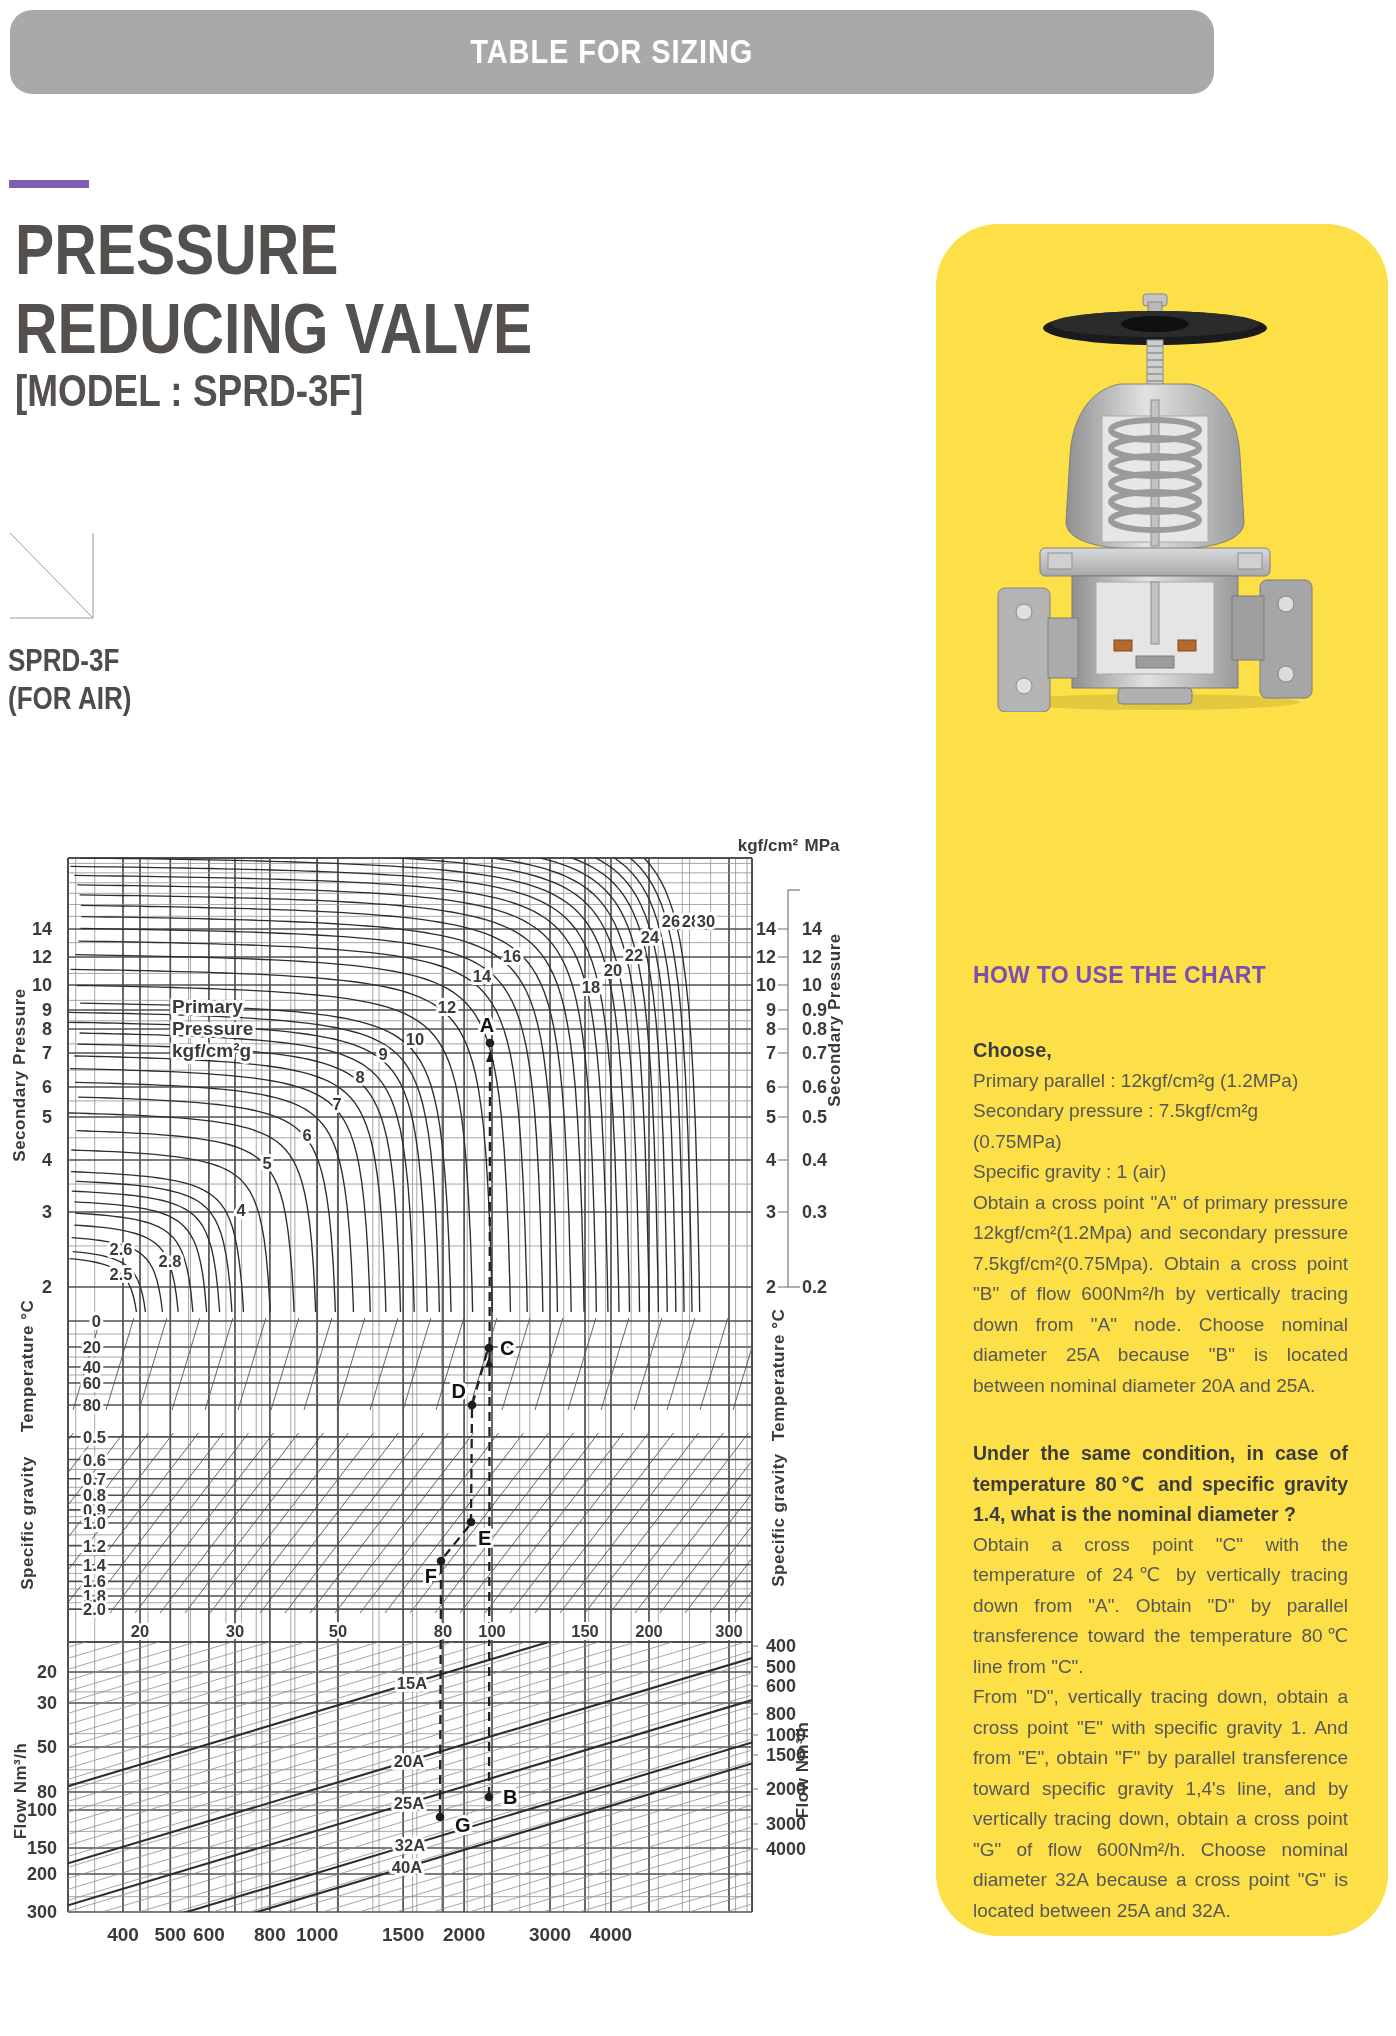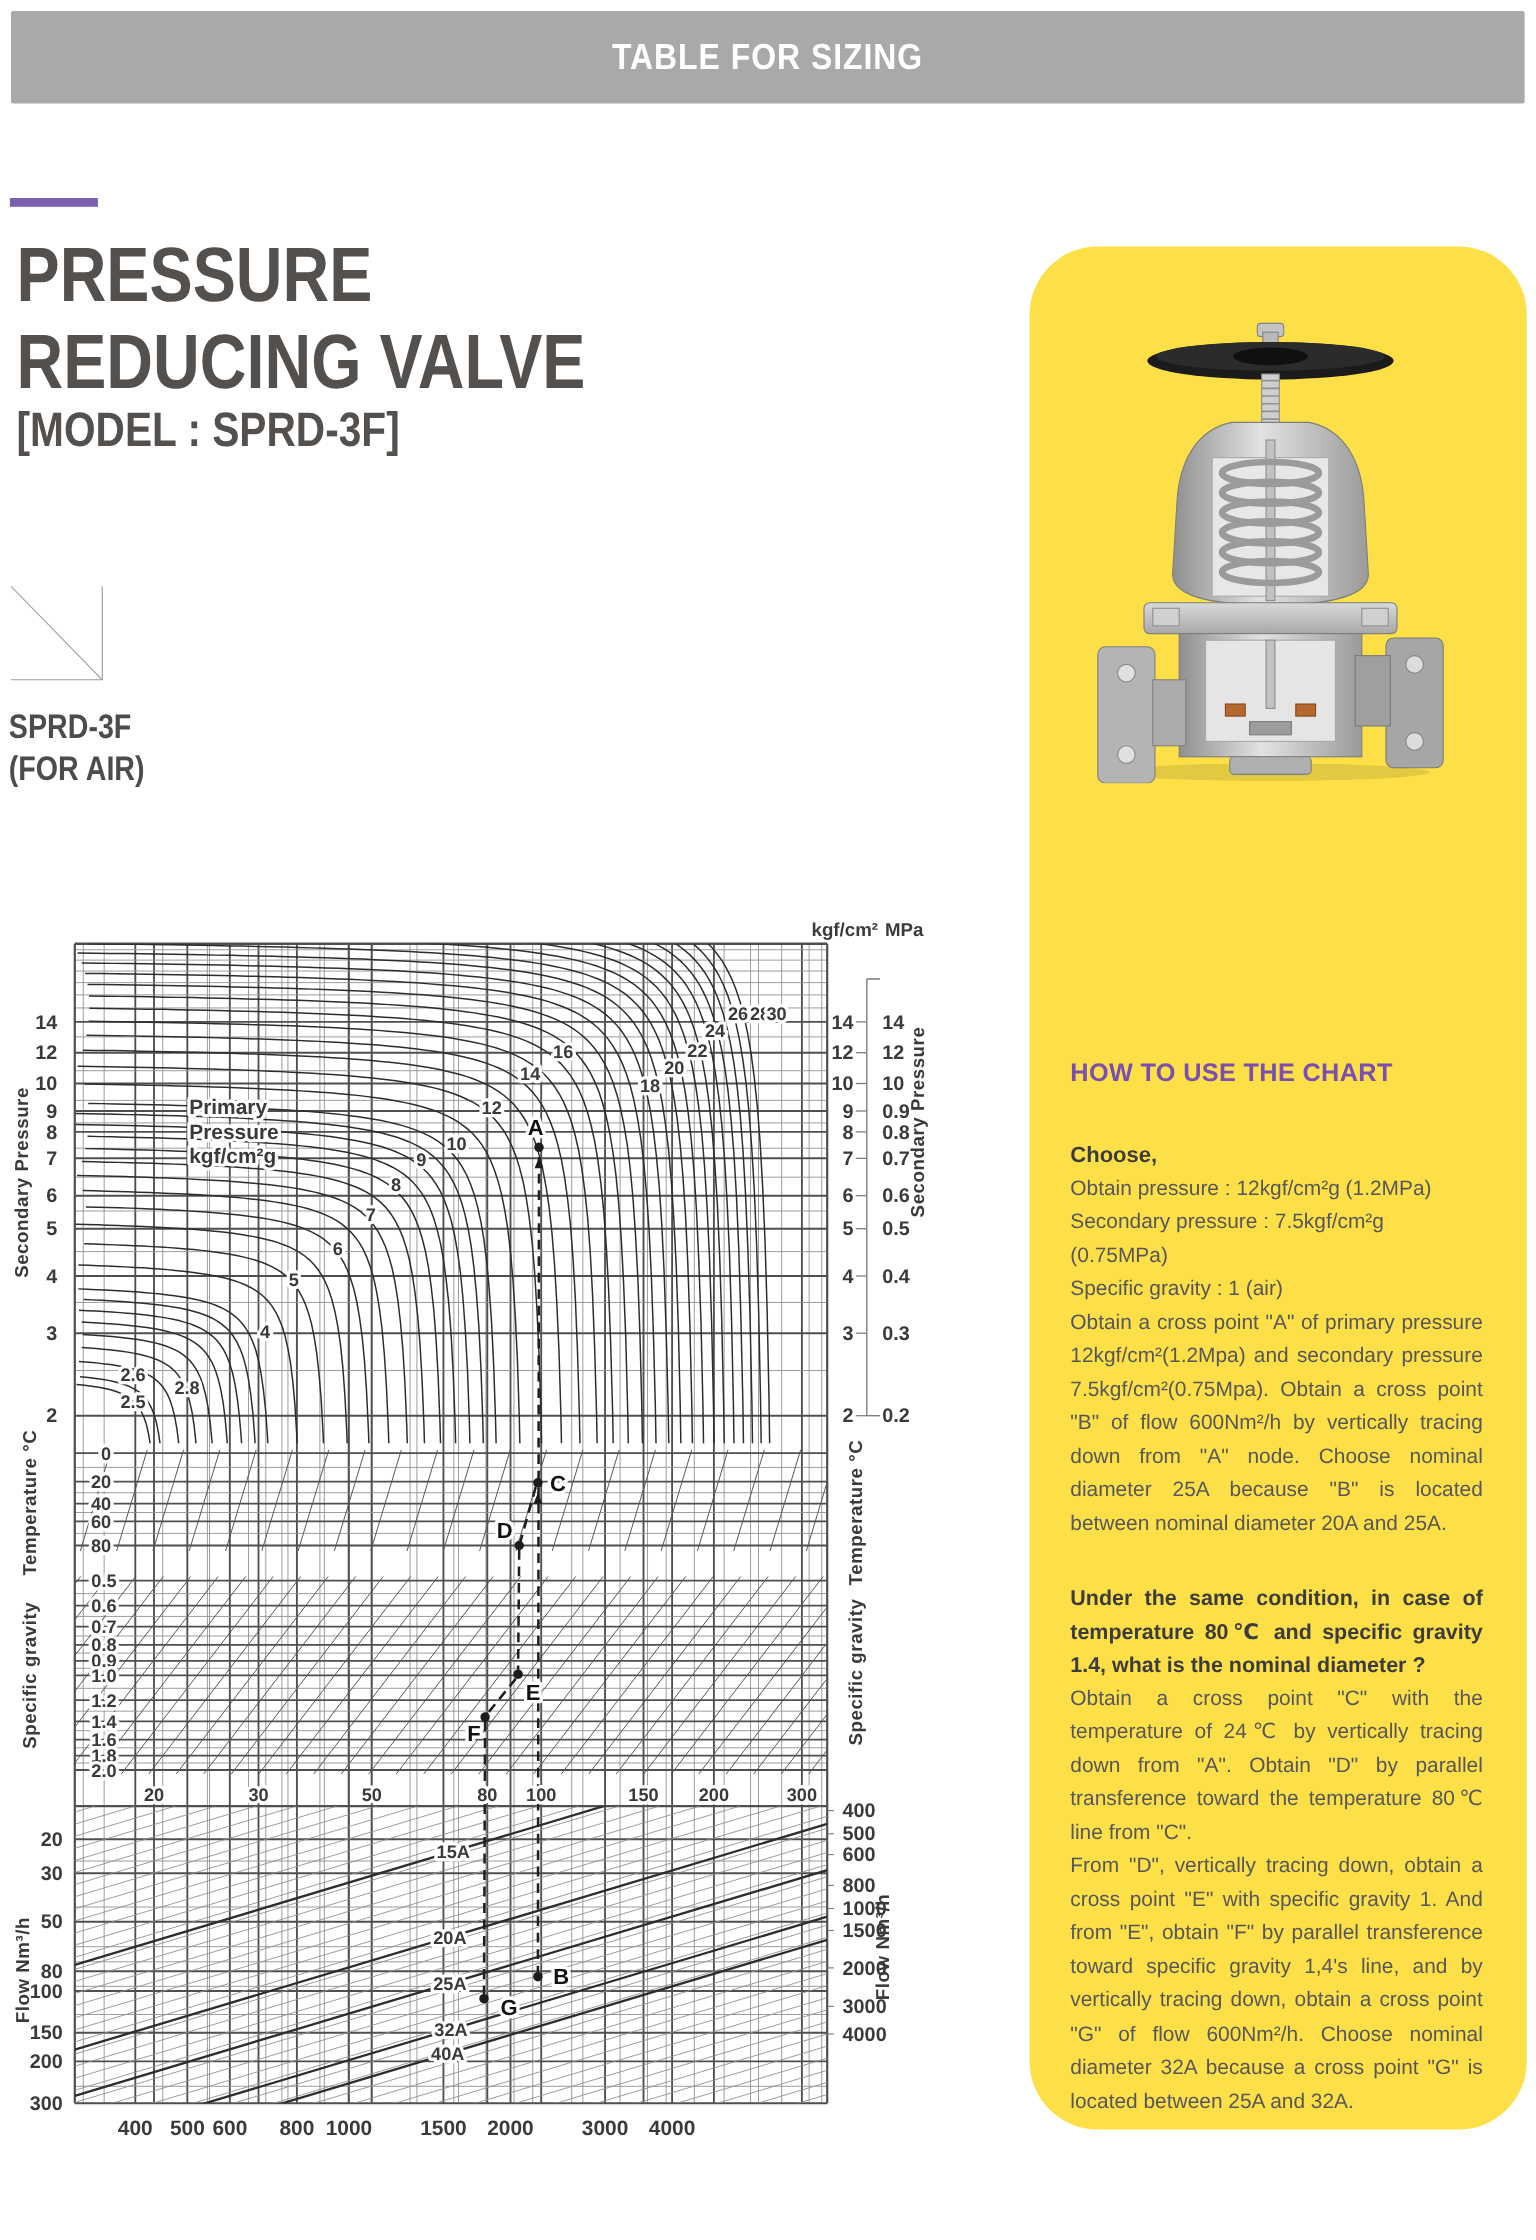--- a/index.html
+++ b/index.html
@@ -2,21 +2,21 @@
 <html><head>
 <meta charset="utf-8">
 <style>
   html,body{margin:0;padding:0;background:#ffffff;width:1396px;height:2036px;
     font-family:"Liberation Sans","DejaVu Sans",sans-serif;position:relative;overflow:hidden;}
   .abs{position:absolute;}
   .cond{display:inline-block;transform:scaleX(.84);transform-origin:left center;white-space:nowrap;}
   .condc{display:inline-block;transform:scaleX(.88);transform-origin:center center;white-space:nowrap;}
 
   
-  #headerbar{left:10px;top:10px;width:1376px;height:84px;background:#a9a9a9;border-radius:2px;
+  #headerbar{left:10px;top:10px;width:1204px;height:84px;background:#a9a9a9;border-radius:22px;
     display:flex;align-items:center;justify-content:center;}
   #headerbar span{color:#fff;font-size:33px;font-weight:bold;letter-spacing:1px;}
 
   
   #accent-dash{left:9px;top:180px;width:80px;height:8px;background:#7d5fb2;}
   #page-title{left:15px;top:211px;color:#54504e;font-weight:bold;font-size:70px;line-height:79px;}
   #model-line{left:15px;top:366px;color:#54504e;font-weight:bold;font-size:44px;}
   #variant{left:8px;top:642px;color:#4c4c4c;font-weight:600;font-size:31px;line-height:38px;}
 
   
@@ -591,21 +591,21 @@
     <rect x="161" y="294" width="8" height="62" fill="#c2c2c2" stroke="#8d8d8d"></rect>
     <rect x="124" y="352" width="18" height="11" fill="#b5692f" stroke="#84491c"></rect>
     <rect x="188" y="352" width="18" height="11" fill="#b5692f" stroke="#84491c"></rect>
     <rect x="146" y="368" width="38" height="12" fill="#9c9c9c" stroke="#7d7d7d"></rect>
     <rect x="128" y="400" width="74" height="16" rx="4" fill="#b0b0b0" stroke="#7f7f7f"></rect>
   </svg>
 
   <div id="panel-content">
     <div id="panel-heading">HOW TO USE THE CHART</div>
     <div class="where">Choose,</div>
-    <div class="condline">Obtain pressure : 12kgf/cm²g (1.2MPa)</div>
+    <div class="condline">Primary parallel : 12kgf/cm²g (1.2MPa)</div>
     <div class="condline">Secondary pressure : 7.5kgf/cm²g (0.75MPa)</div>
     <div class="condline">Specific gravity : 1 (air)</div>
     <div class="para">Obtain a cross point "A" of primary pressure 12kgf/cm²(1.2Mpa) and secondary pressure 7.5kgf/cm²(0.75Mpa). Obtain a cross point "B" of flow 600Nm²/h by vertically tracing down from "A" node. Choose nominal diameter 25A because "B" is located between nominal diameter 20A and 25A.</div>
     <div class="question">Under the same condition, in case of temperature 80℃ and specific gravity 1.4, what is the nominal diameter ?</div>
     <div class="para">Obtain a cross point "C" with the temperature of 24℃ by vertically tracing down from "A". Obtain "D" by parallel transference toward the temperature 80℃ line from "C".</div>
     <div class="para">From "D", vertically tracing down, obtain a cross point "E" with specific gravity 1. And from "E", obtain "F" by parallel transference toward specific gravity 1,4's line, and by vertically tracing down, obtain a cross point "G" of flow 600Nm²/h. Choose nominal diameter 32A because a cross point "G" is located between 25A and 32A.</div>
   </div>
 </div>
 
 </body></html>

